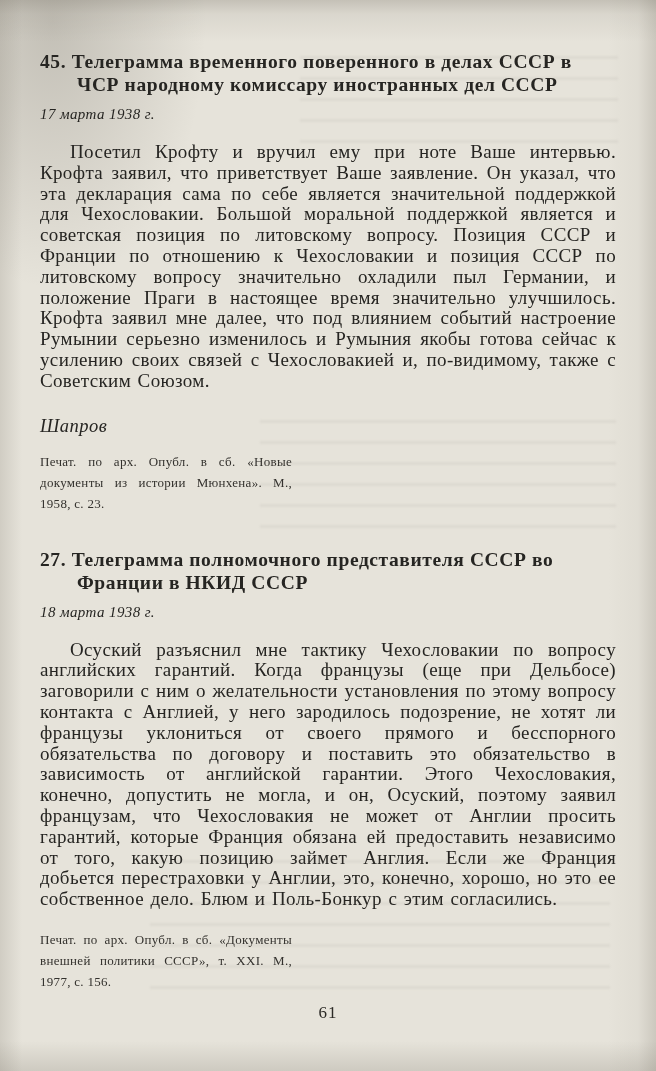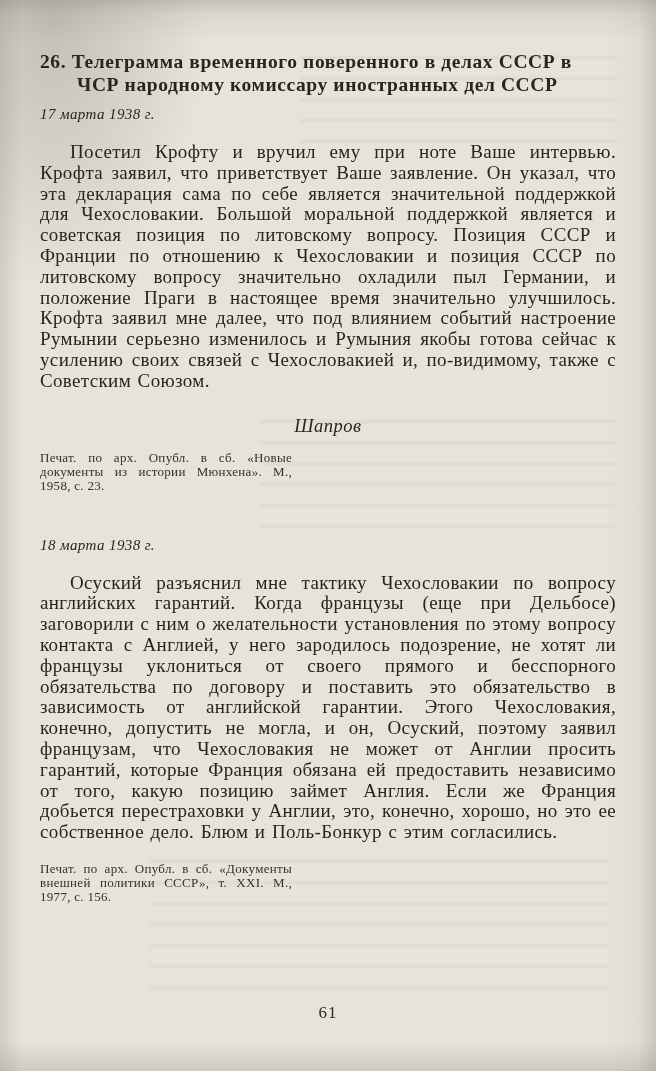--- a/index.html
+++ b/index.html
@@ -59,30 +59,30 @@
   }
   .doc-body {
     font-size: 19px;
     line-height: 20.8px;
     letter-spacing: 0.35px;
     word-spacing: 1.5px;
     text-align: justify;
     text-indent: 30px;
   }
   .doc-signature {
-    text-align: center;
+    text-align: left;
     font-style: italic;
     font-size: 18.5px;
     margin-top: 24px;
     letter-spacing: 0.5px;
   }
   .doc-source {
     width: 252px;
     font-size: 13px;
-    line-height: 14px;
+    line-height: 21px;
     letter-spacing: 0.3px;
     margin-top: 14px;
     text-align: justify;
     color: #33312d;
   }
   .doc-block + .doc-block {
     margin-top: 34px;
   }
   .page-number {
     margin-top: auto;
@@ -97,28 +97,29 @@
 </head>
 <body>
 
 <div class="scan-page">
 
   <div class="bleed bleed-1"></div>
   <div class="bleed bleed-2"></div>
   <div class="bleed bleed-3"></div>
 
   <section class="doc-block">
-    <h2 class="doc-heading">26. Телеграмма временного поверенного в делах СССР в ЧСР народному комиссару иностранных дел СССР</h2>
+    <h2 class="doc-heading">45. Телеграмма временного поверенного в делах СССР в ЧСР народному комиссару иностранных дел СССР</h2>
     <div class="doc-date">17 марта 1938 г.</div>
     <p class="doc-body">Посетил Крофту и вручил ему при ноте Ваше интервью. Крофта заявил, что приветствует Ваше заявление. Он указал, что эта декларация сама по себе является значительной поддержкой для Чехословакии. Большой моральной поддержкой является и советская позиция по литовскому вопросу. Позиция СССР и Франции по отношению к Чехословакии и позиция СССР по литовскому вопросу значительно охладили пыл Германии, и положение Праги в настоящее время значительно улучшилось. Крофта заявил мне далее, что под влиянием событий настроение Румынии серьезно изменилось и Румыния якобы готова сейчас к усилению своих связей с Чехословакией и, по-видимому, также с Советским Союзом.</p>
     <div class="doc-signature">Шапров</div>
     <div class="doc-source">Печат. по арх. Опубл. в сб. «Новые документы из истории Мюнхена». М., 1958, с. 23.</div>
   </section>
 
   <section class="doc-block">
+    <h2 class="doc-heading">27. Телеграмма полномочного представителя СССР во Франции в НКИД СССР</h2>
     <div class="doc-date">18 марта 1938 г.</div>
     <p class="doc-body">Осуский разъяснил мне тактику Чехословакии по вопросу английских гарантий. Когда французы (еще при Дельбосе) заговорили с ним о желательности установления по этому вопросу контакта с Англией, у него зародилось подозрение, не хотят ли французы уклониться от своего прямого и бесспорного обязательства по договору и поставить это обязательство в зависимость от английской гарантии. Этого Чехословакия, конечно, допустить не могла, и он, Осуский, поэтому заявил французам, что Чехословакия не может от Англии просить гарантий, которые Франция обязана ей предоставить независимо от того, какую позицию займет Англия. Если же Франция добьется перестраховки у Англии, это, конечно, хорошо, но это ее собственное дело. Блюм и Поль-Бонкур с этим согласились.</p>
     <div class="doc-source">Печат. по арх. Опубл. в сб. «Документы внешней политики СССР», т. XXI. М., 1977, с. 156.</div>
   </section>
 
   <div class="page-number">61</div>
 
 </div>
 
 </body></html>

